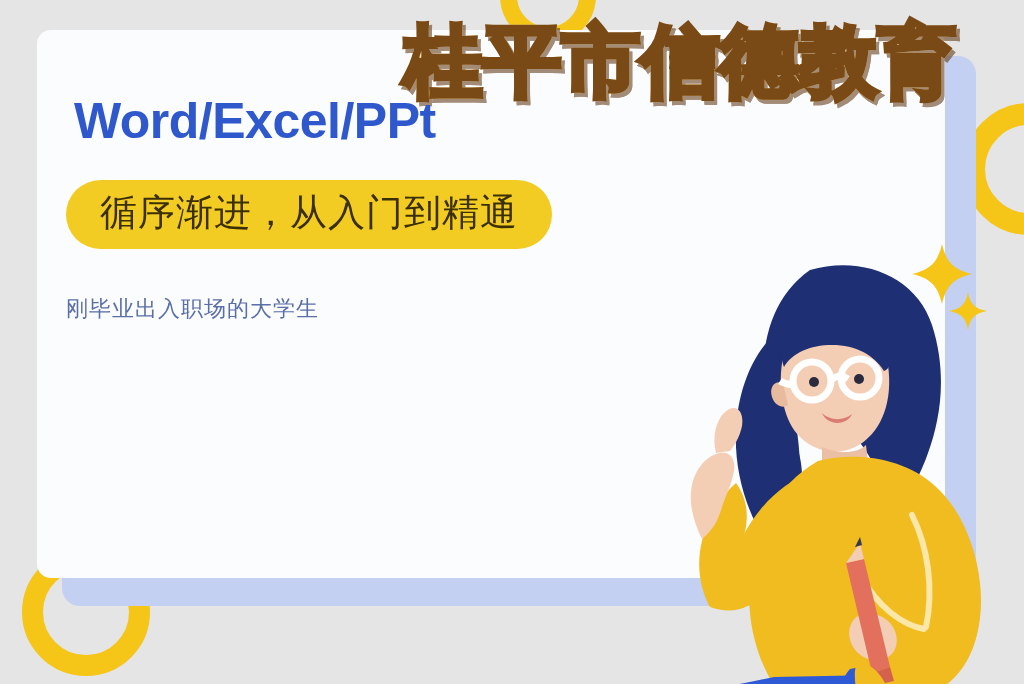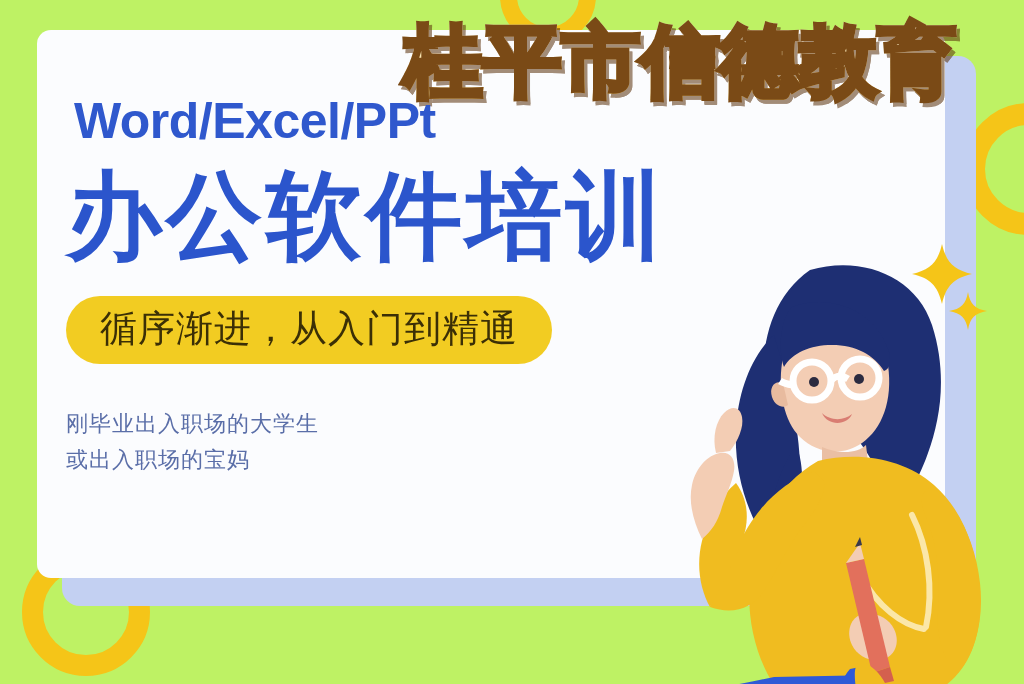--- a/index.html
+++ b/index.html
@@ -6,21 +6,21 @@
   html, body {
     margin: 0;
     padding: 0;
     background: #ffffff;
   }
   #poster {
     position: relative;
     width: 1024px;
     height: 684px;
     overflow: hidden;
-    background: #bef264;
+    background: #e5e5e5;
     font-family: "Liberation Sans", "DejaVu Sans", sans-serif;
     -webkit-font-smoothing: antialiased;
   }
 
   
   .ring {
     position: absolute;
     border-radius: 50%;
     box-sizing: border-box;
   }
@@ -233,21 +233,19 @@
 
   <svg id="sparkles" viewBox="0 0 100 90" aria-hidden="true">
     <path d="M42 2 C46 20 54 28 72 32 C54 36 46 44 42 62 C38 44 30 36 12 32 C30 28 38 20 42 2 Z" fill="#f5c518"></path>
     <path d="M68 50 C70 62 75 67 87 69 C75 71 70 76 68 88 C66 76 61 71 49 69 C61 67 66 62 68 50 Z" fill="#f5c518"></path>
   </svg>
 
   <div id="watermark">桂平市信德教育</div>
 
   <div id="content">
     <div id="subtitle-en">Word/Excel/PPt</div>
-    <div id="main-title">办公软件培训</div>
     <div id="tagline-badge">循序渐进，从入门到精通</div>
     <div id="audience">
       <div class="audience-line">刚毕业出入职场的大学生</div>
-      <div class="audience-line">或出入职场的宝妈</div>
     </div>
   </div>
 
 </div>
 
 </body></html>

